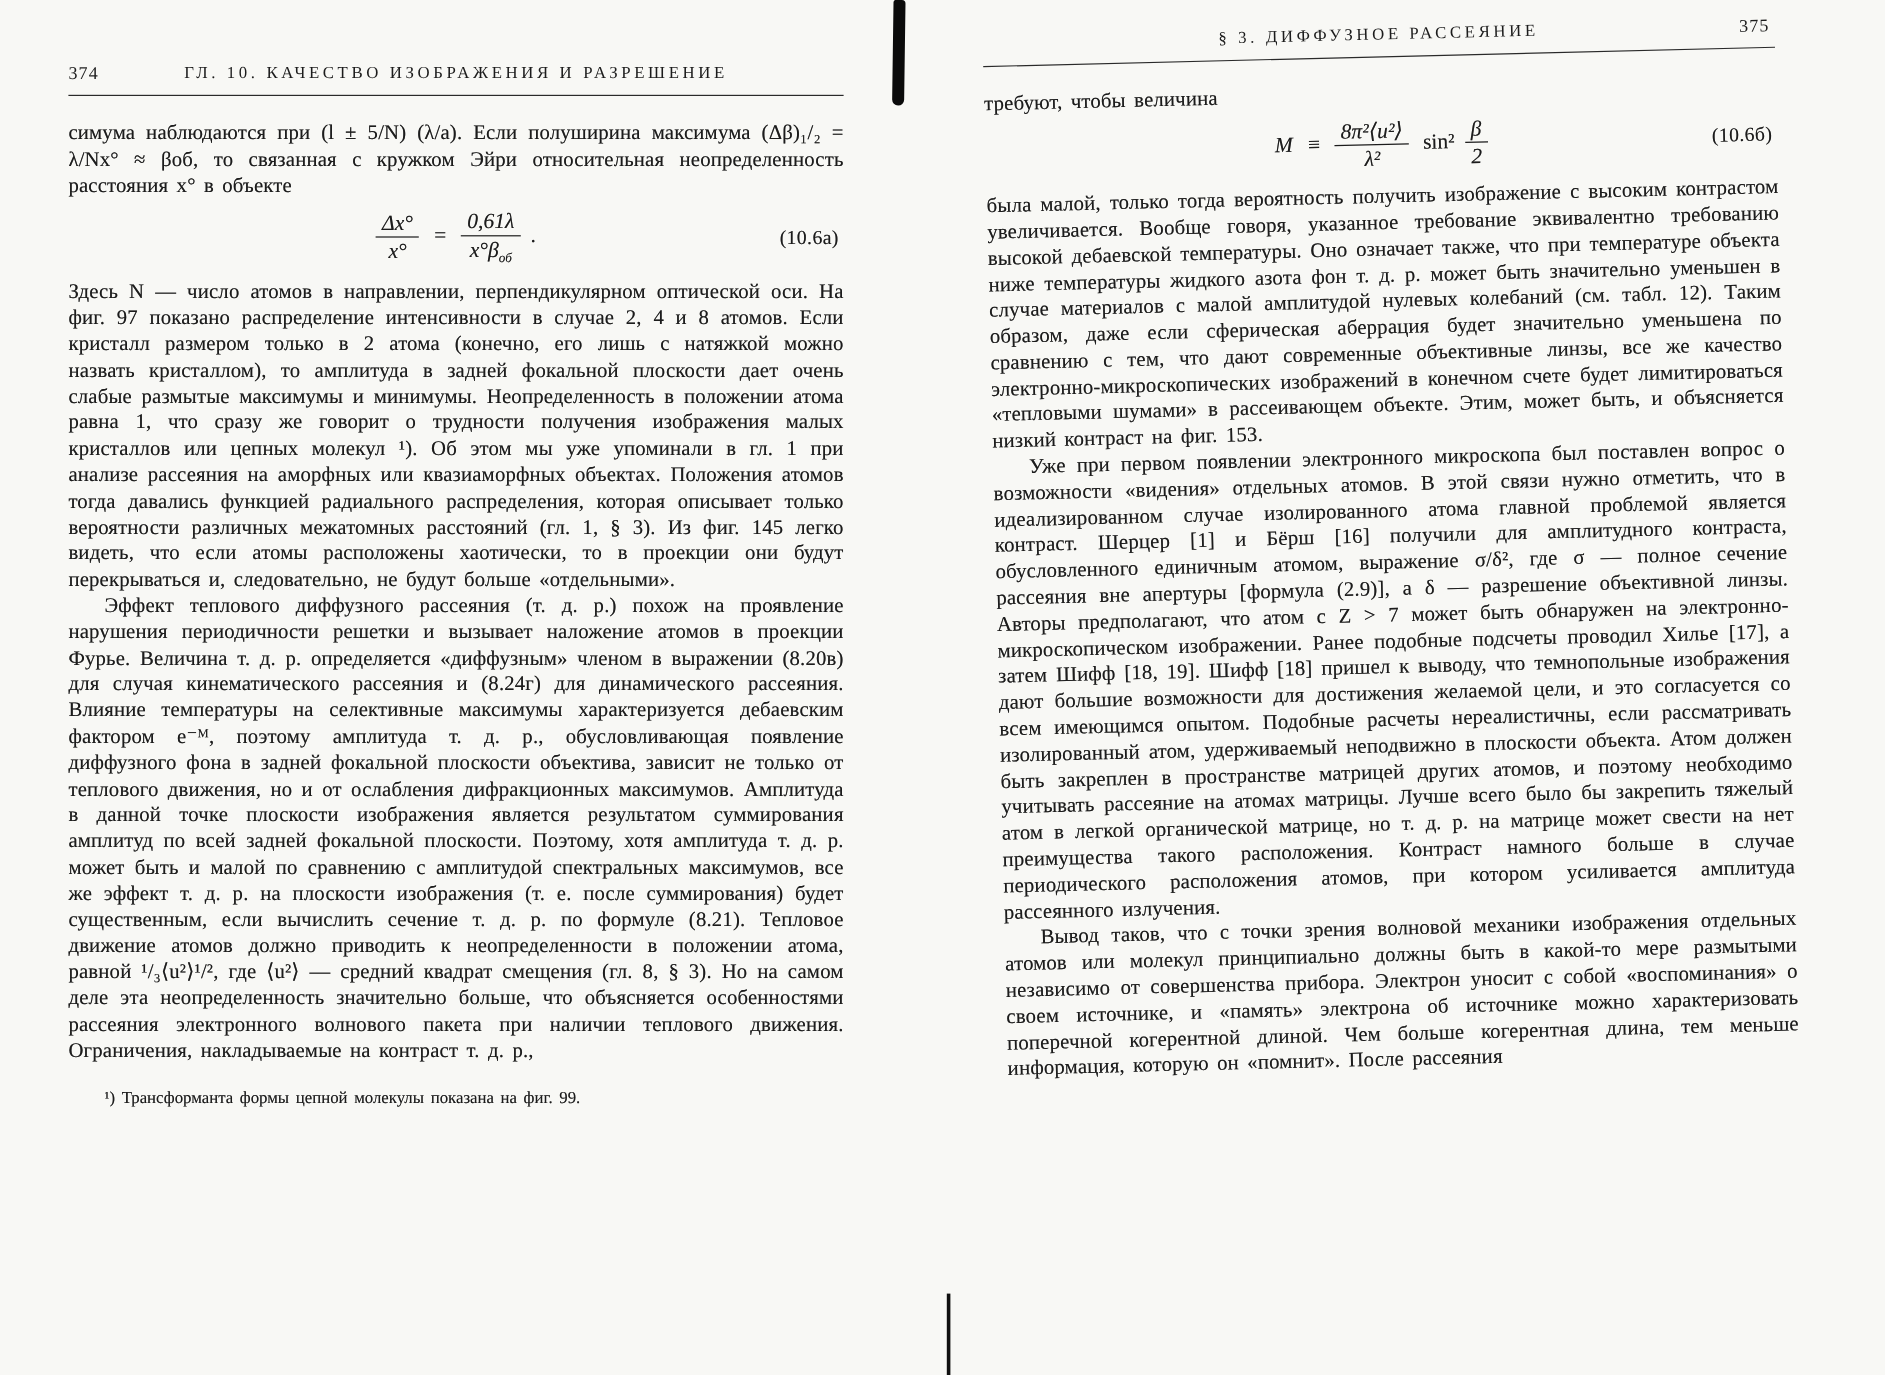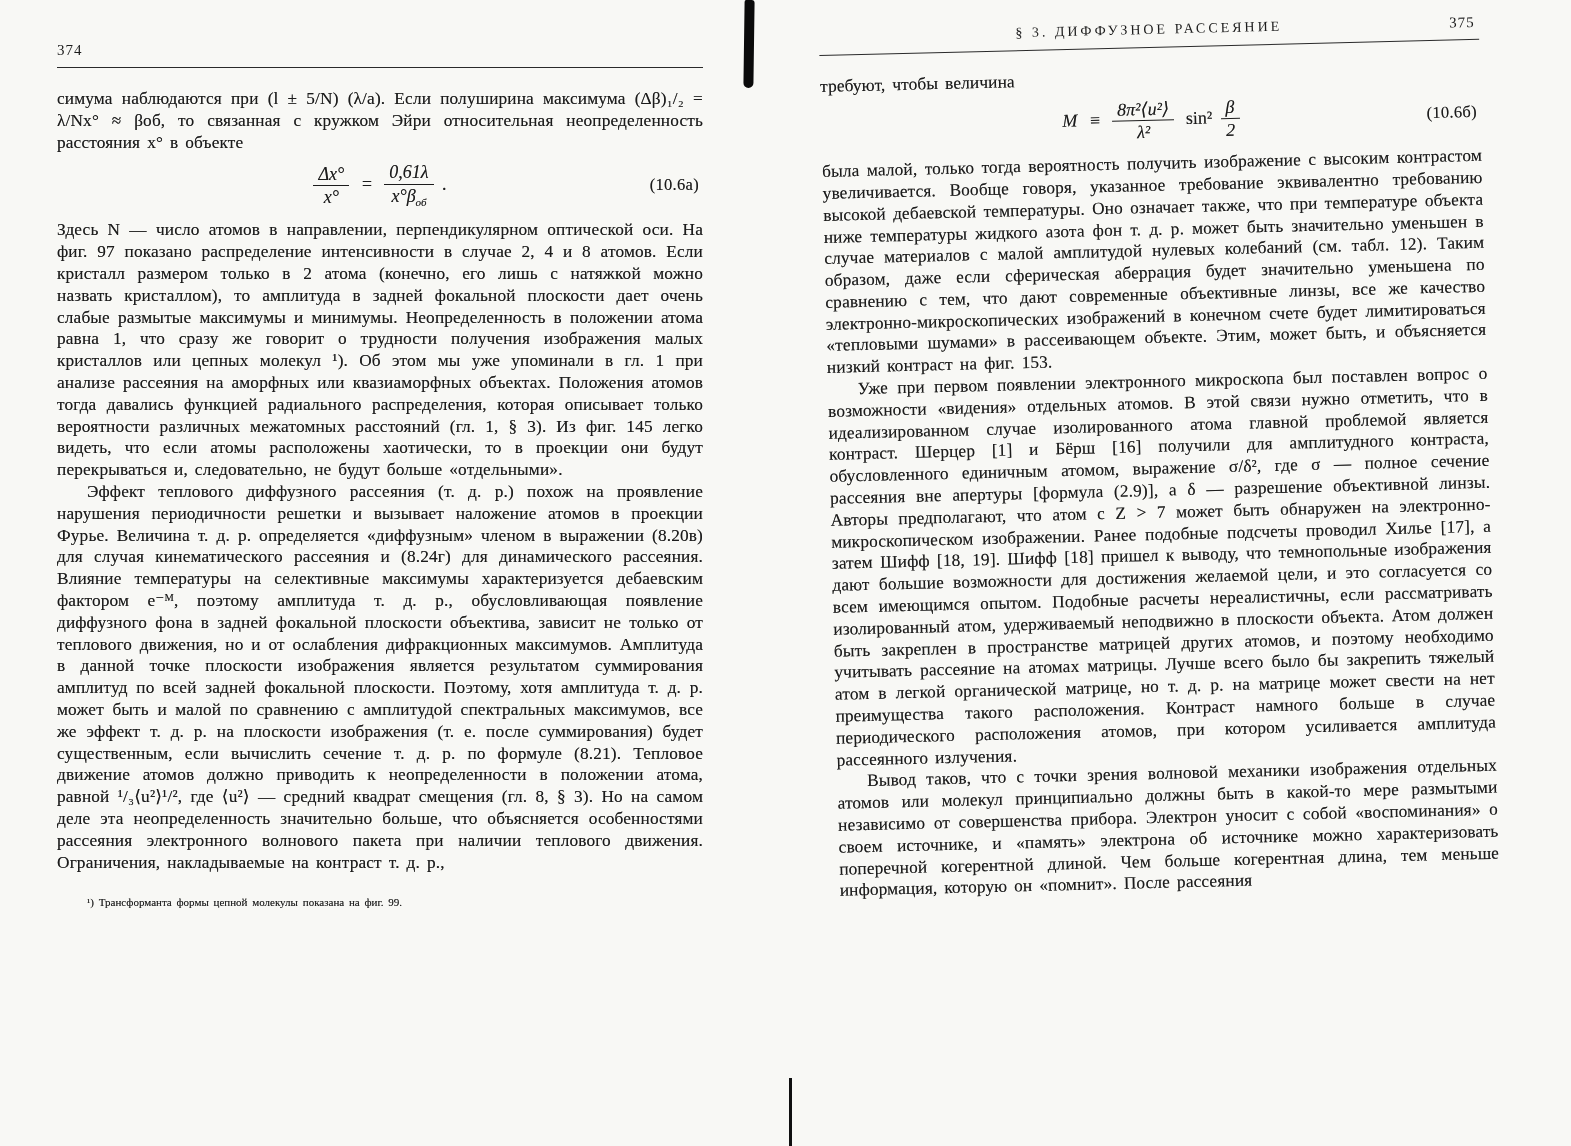--- a/index.html
+++ b/index.html
@@ -6,21 +6,21 @@
   html,body { width:1571px; height:1146px; }
   body {
     font-family: "Liberation Serif", "DejaVu Serif", serif;
     background:#f7f7f4;
     color:#1c1c1c;
     overflow:hidden;
   }
   .spread { position:relative; width:1571px; height:1146px; background:#f8f8f5; }
 
   .page { position:absolute; top:0; }
-  .page-left  { left:57px;  width:646px; padding-top:42px; }
+  .page-left  { left:57px;  width:646px; padding-top:54px; }
   .page-right { left:818px; width:660px; padding-top:30px;
                 transform:rotate(-1.4deg); transform-origin:0 0; }
 
   .page-head { position:relative; height:20px; font-size:14px; letter-spacing:3px; }
   .page-head .pagenum { position:absolute; top:0; font-size:15px; letter-spacing:1px; }
   .page-left  .pagenum { left:0; }
   .page-right .pagenum { right:4px; }
   .page-head .running { display:block; text-align:center; white-space:nowrap; }
   .head-rule { border-top:1.5px solid #2a2a2a; margin-top:5px; }
 
@@ -43,21 +43,21 @@
   .eq-fun  { font-style:normal; margin:0 4px 0 7px; }
   .eq-op   { margin:0 7px; }
   .eq-punct{ font-style:normal; margin-left:4px; }
   .frac { display:inline-block; vertical-align:middle; text-align:center; line-height:1.12; }
   .frac .fn { display:block; border-bottom:1.3px solid #1c1c1c; padding:0 5px 1px; }
   .frac .fd { display:block; padding:1px 5px 0; }
   .frac sub { font-size:11px; letter-spacing:0;margin-top:48px; }
   .eq-num { position:absolute; right:4px; top:50%; transform:translateY(-50%);
             font-size:16.5px; font-style:normal; letter-spacing:0.3px; }
 
-  .footnote { margin-top:20px; font-size:11px; line-height:19px; text-indent:30px;
+  .footnote { margin-top:20px; font-size:14px; line-height:19px; text-indent:30px;
               text-align:justify; word-spacing:2px;
               text-shadow:0 0 0.3px rgba(20,20,20,0.5); }
 
   .ink-top {
     position:absolute; left:744px; top:0; width:10px; height:88px;
     background:#0b0b0b; border-radius:2px 3px 5px 5px;
     transform:rotate(0.8deg);
   }
   .ink-bottom {
     position:absolute; left:789px; top:1078px; width:3px; height:68px;
@@ -65,20 +65,21 @@
   }
 </style>
 </head>
 <body>
 
 <div class="spread">
 
   <div class="page page-left">
     <div class="page-head">
       <span class="pagenum">374</span>
+      <span class="running">ГЛ. 10. КАЧЕСТВО ИЗОБРАЖЕНИЯ И РАЗРЕШЕНИЕ</span>
     </div>
     <div class="head-rule"></div>
 
     <div class="body-text">
       <p class="para flush">симума наблюдаются при (l ± 5/N) (λ/a). Если полуширина максимума (Δβ)₁/₂ = λ/Nx° ≈ βоб, то связанная с кружком Эйри относительная неопределенность расстояния x° в объекте</p>
 
       <div class="eq-row">
         <span class="eq-body">
           <span class="frac">
             <span class="fn">Δx°</span>

